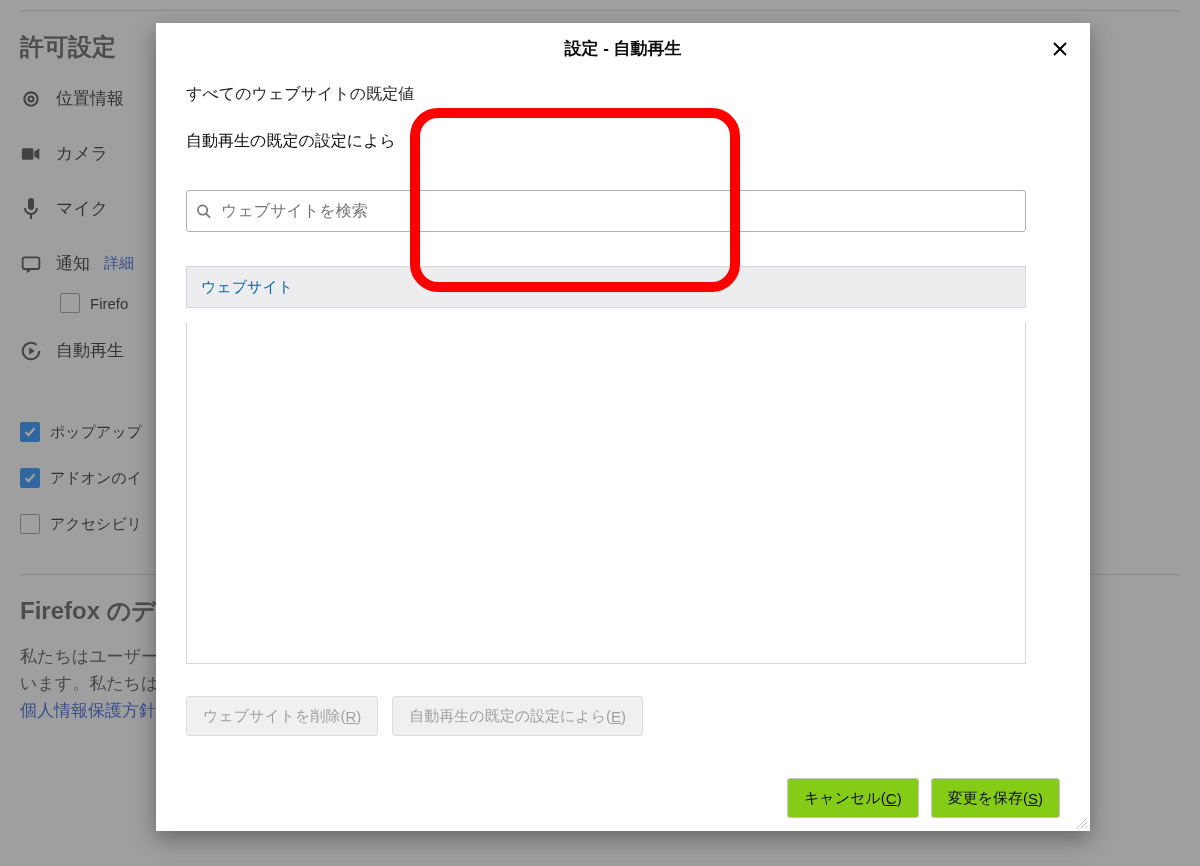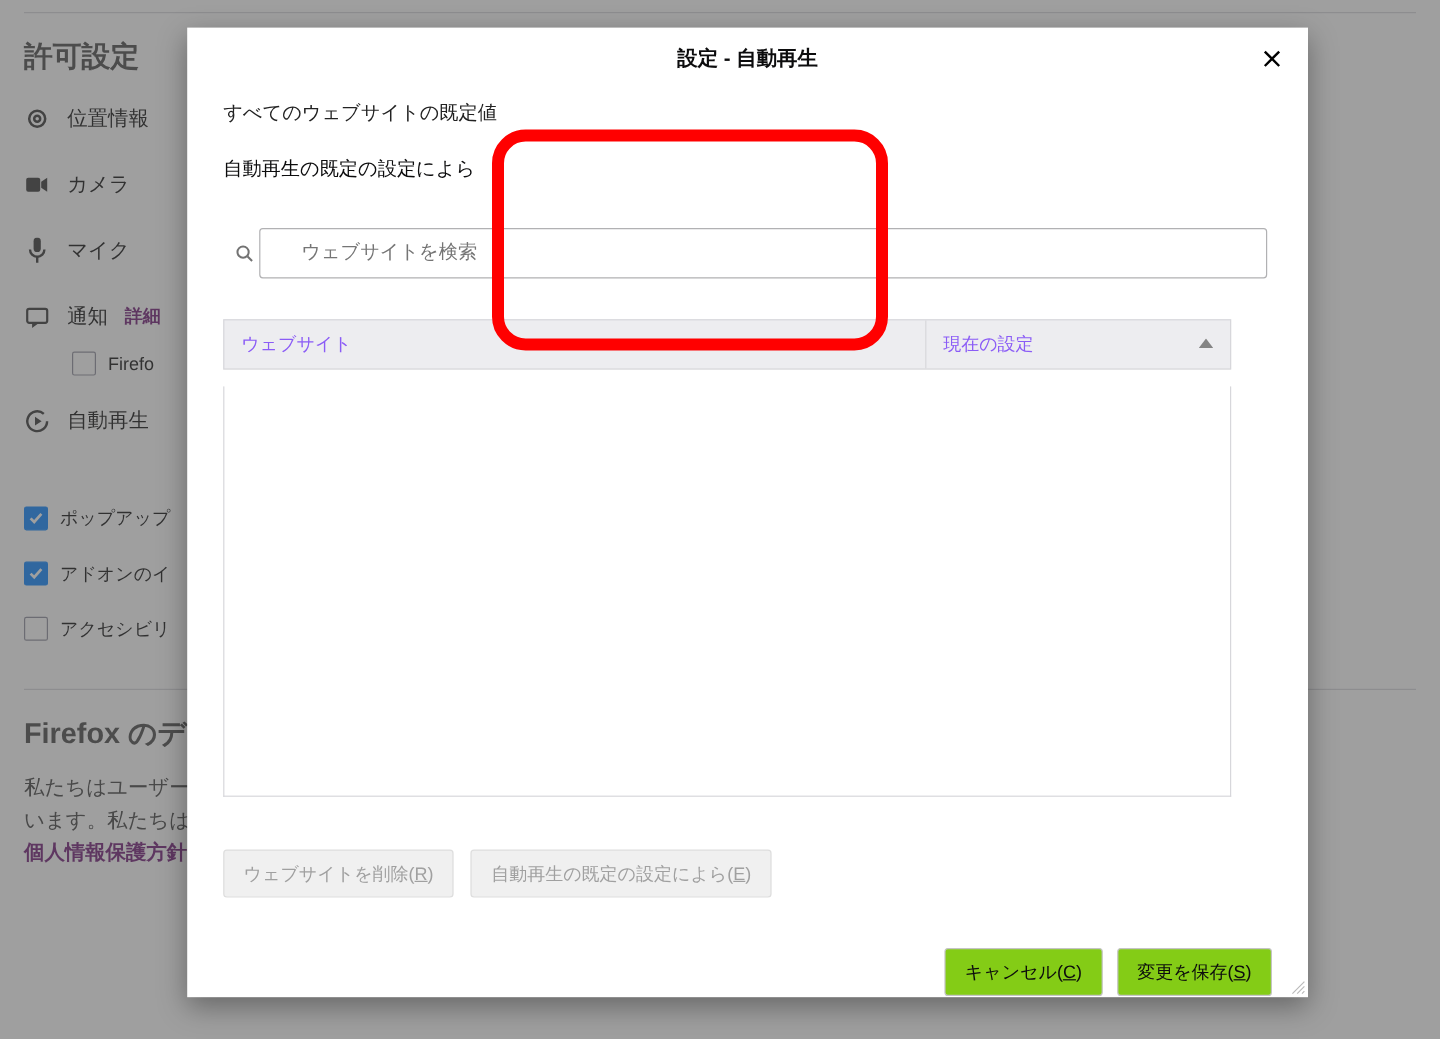--- a/index.html
+++ b/index.html
@@ -36,21 +36,21 @@
   }
   .perm-row .icon {
     width: 22px;
     height: 22px;
     display: flex;
     align-items: center;
     justify-content: center;
     color: #333;
   }
   .perm-label { font-size: 17px; }
-  .link { color: #701a75; font-weight: bold; }
+  .link { color: #1d4ed8; }
   .checkbox-row {
     display: flex;
     align-items: center;
     gap: 10px;
     margin-bottom: 26px;
     margin-left: 0;
   }
   .indent { margin-left: 40px; }
   .cb {
     width: 20px; height: 20px;
@@ -174,42 +174,41 @@
   }
   .search-input {
     width: 840px;
     height: 42px;
     border: 1px solid #b1b1b3;
     border-radius: 3px;
     padding: 0 12px 0 34px;
     font-size: 16px;
     color: #737373;
     outline: none;
-    margin-left: 30px;
   }
   .search-icon {
     position: absolute;
     left: 10px;
     top: 50%;
     transform: translateY(-50%);
     color: #737373;
   }
   .table-head {
     display: flex;
     border: 1px solid #d7d7db;
     background: #ededf0;
     height: 42px;
     align-items: stretch;
     width: 840px;
   }
   .th {
     display: flex;
     align-items: center;
     padding: 0 14px;
-    color: #8b5cf6;
+    color: #0369a1;
     font-size: 15px;
   }
   .th1 { flex: 1; }
   .th2 {
     width: 254px;
     border-left: 1px solid #d7d7db;
     justify-content: space-between;
   }
   .sort-icon { color: #848484; }
   .table-body {
@@ -240,21 +239,20 @@
     font-size: 15px;
     display: flex;
     align-items: center;
     cursor: pointer;
   }
   .btn.disabled {
     color: #a0a0a0;
     background: #f0f0f0;
     cursor: default;
     border-color: #ddd;
-    margin-top: 12px;
   }
   .resize-grip {
     position: absolute;
     right: 2px;
     bottom: 2px;
     color: #bbb;
   }
   .ukey { text-decoration: underline; }
   svg { display: block; }
 </style>
@@ -379,28 +377,20 @@
         <svg width="15" height="15" viewBox="0 0 16 16" fill="none" stroke="currentColor" stroke-width="1.8">
             <circle cx="7" cy="7" r="5"></circle>
             <path d="M11 11l4 4"></path>
           </svg>
       </span>
       <input class="search-input" placeholder="ウェブサイトを検索" style="">
     </div>
 
     <div class="table-head">
       <div class="th th1">ウェブサイト</div>
-      <div class="th th2">
-        <span>現在の設定</span>
-        <span class="sort-icon">
-          <svg width="12" height="10" viewBox="0 0 12 10" fill="currentColor">
-              <path d="M6 0l6 8H0z"></path>
-            </svg>
-        </span>
-      </div>
     </div>
     <div class="table-body"></div>
 
     <div class="dlg-actions-left">
       <div class="btn disabled">
         <span>ウェブサイトを削除(</span>
           <span class="ukey">R</span>
           <span>)</span>
       </div>
       <div class="btn disabled">

